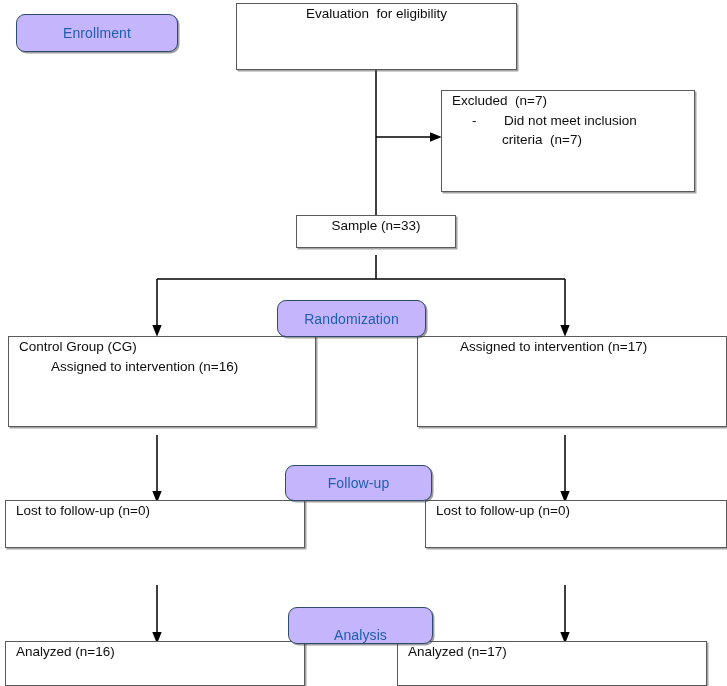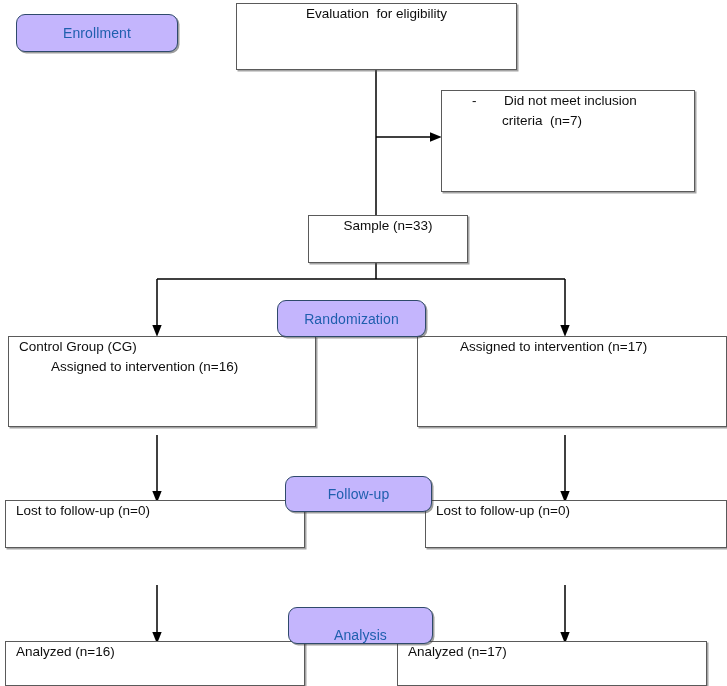--- a/index.html
+++ b/index.html
@@ -65,25 +65,25 @@
     display: flex;
     align-items: center;
     justify-content: center;
     letter-spacing: 0.1px;
     z-index: 5;
   }
   
   #badge-enrollment   { left: 16px;  top: 14px;  width: 162px; height: 38px; }
   #box-evaluation     { left: 236px; top: 3px;   width: 281px; height: 67px; }
   #box-excluded       { left: 441px; top: 90px;  width: 254px; height: 102px; }
-  #box-sample         { left: 308px; top: 215px; width: 160px; height: 48px; }
+  #box-sample         { left: 296px; top: 215px; width: 160px; height: 33px; }
   #badge-randomization{ left: 277px; top: 300px; width: 149px; height: 37px; }
   #box-control        { left: 8px;   top: 336px; width: 308px; height: 91px; }
   #box-experimental   { left: 417px; top: 336px; width: 310px; height: 91px; }
-  #badge-followup     { left: 285px; top: 476px; width: 147px; height: 36px; }
+  #badge-followup     { left: 285px; top: 465px; width: 147px; height: 36px; }
   #box-lost-left      { left: 5px;   top: 500px; width: 300px; height: 48px; }
   #box-lost-right     { left: 425px; top: 500px; width: 302px; height: 48px; }
   #badge-analysis     { left: 288px; top: 607px; width: 145px; height: 37px; align-items: flex-end; }
   #box-analyzed-left  { left: 5px;   top: 641px; width: 300px; height: 45px; }
   #box-analyzed-right { left: 397px; top: 641px; width: 310px; height: 45px; }
 </style>
 </head>
 <body>
 
 <div id="canvas">
@@ -127,20 +127,21 @@
 
   <div class="badge" id="badge-analysis">
     <span>Analysis</span>
   </div>
 
   <div class="box center" id="box-evaluation">
     <div class="line">Evaluation  for eligibility</div>
   </div>
 
   <div class="box" id="box-excluded">
+    <div class="line">Excluded  (n=7)</div>
     <div class="bulletrow">
       <span class="dash">-</span>
       <span>Did  not meet inclusion</span>
     </div>
     <div class="line indent2">criteria  (n=7)</div>
   </div>
 
   <div class="box center" id="box-sample">
     <div class="line">Sample (n=33)</div>
   </div>

